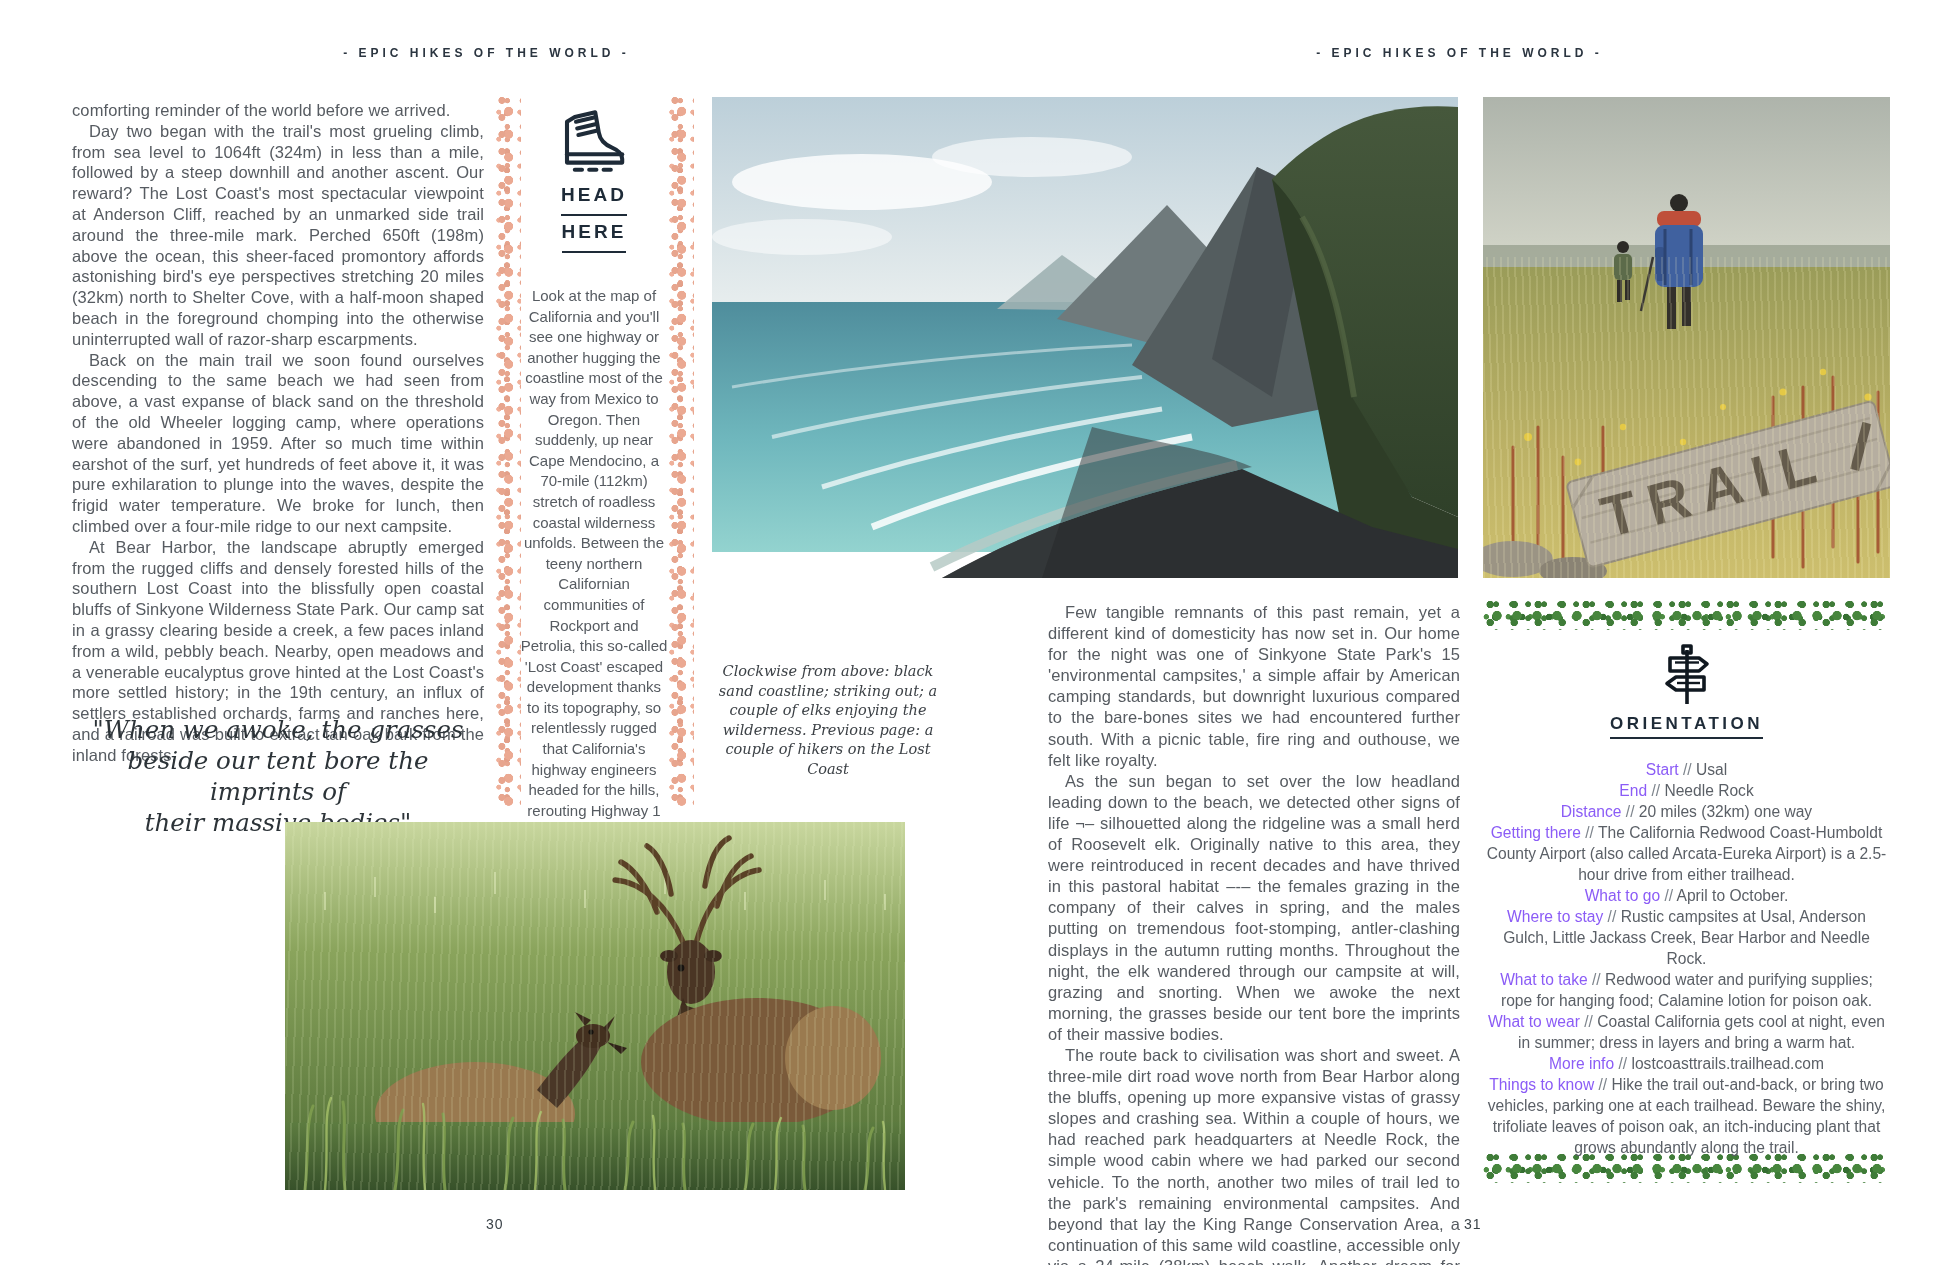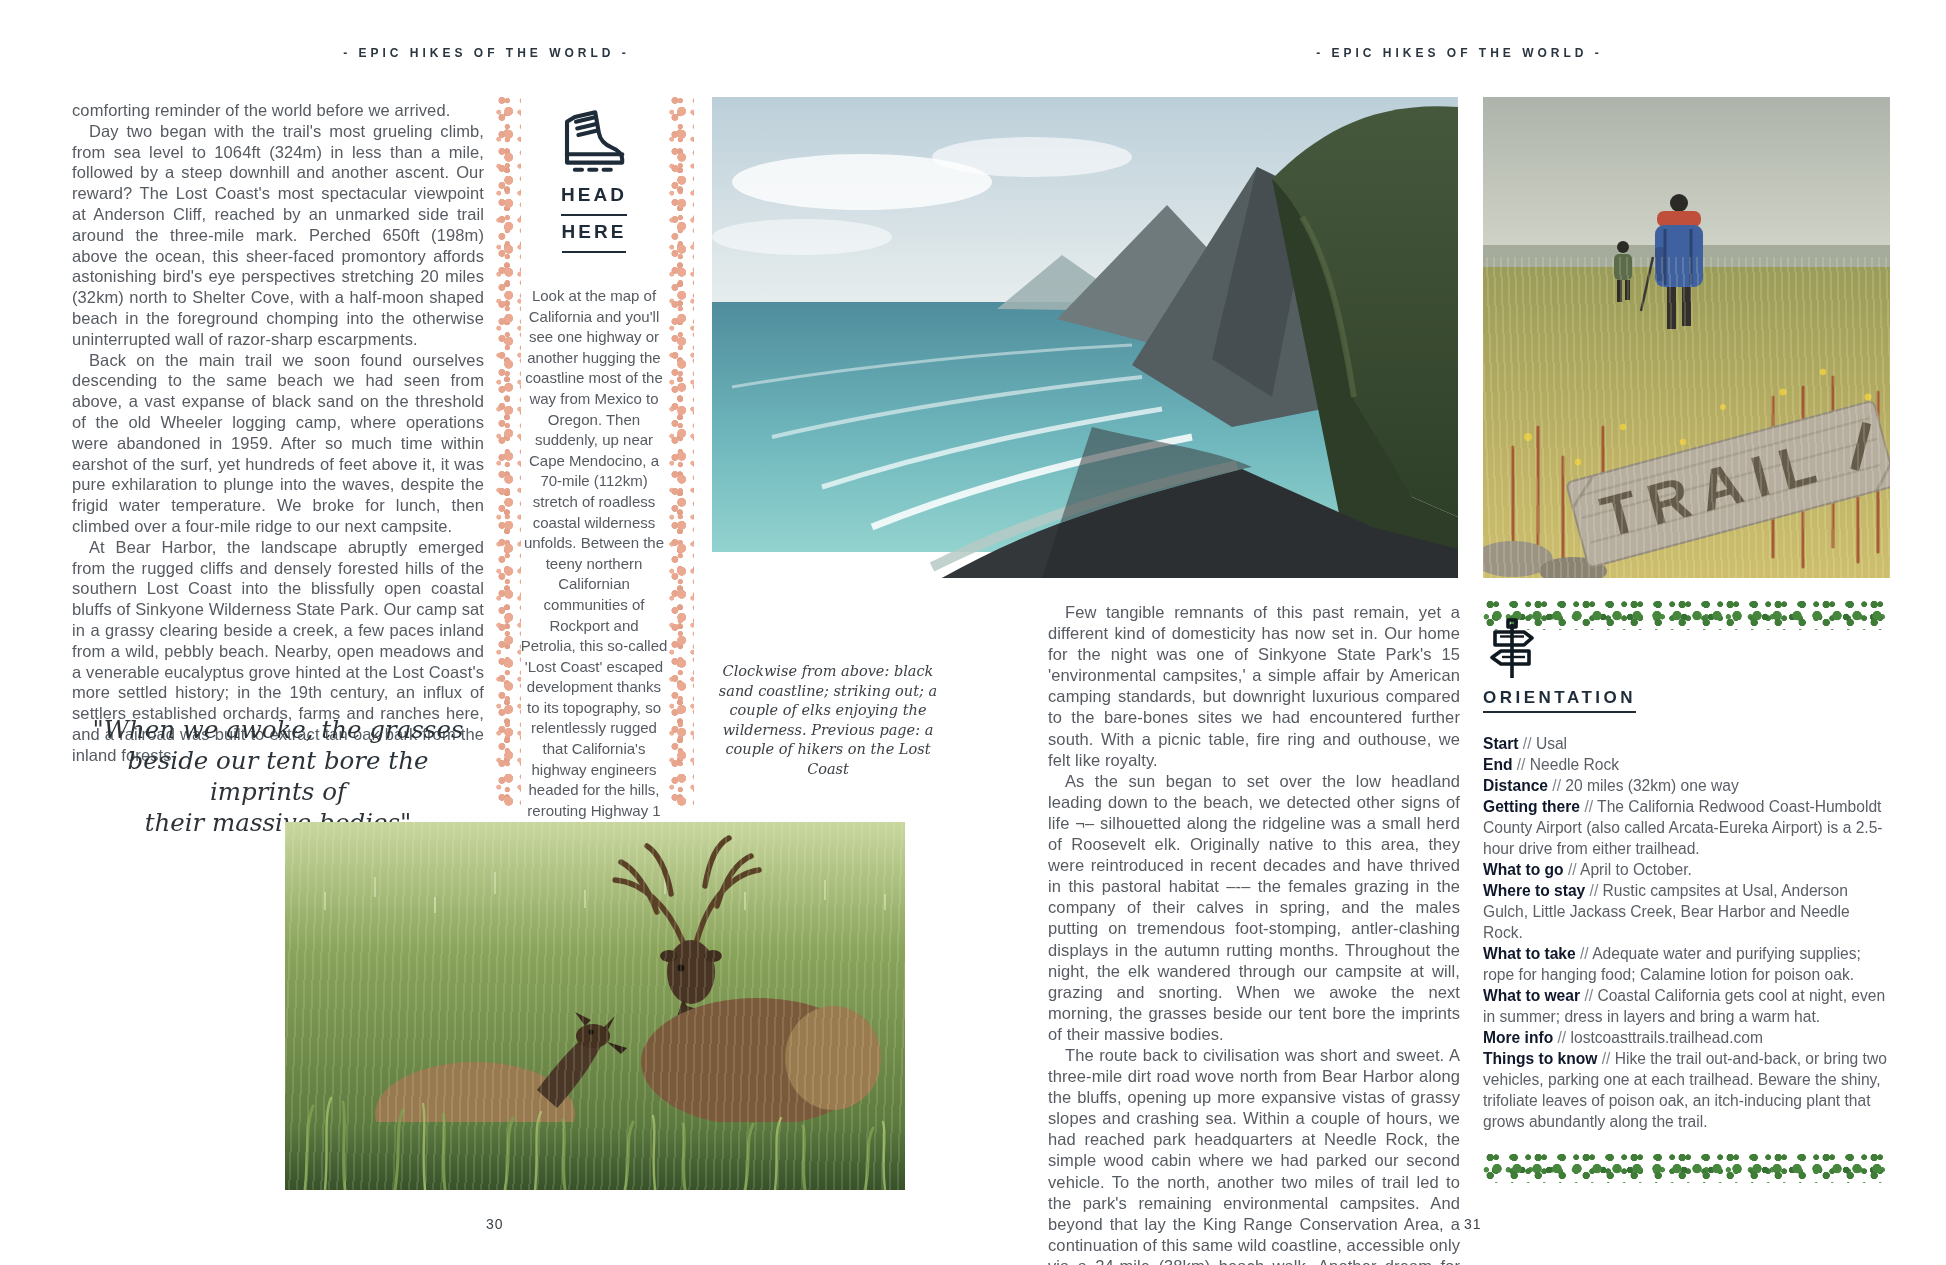--- a/index.html
+++ b/index.html
@@ -80,28 +80,28 @@
 
   
   .article-right {
     position:absolute; left:1048px; top:602px; width:412px;
     font-size:16.5px; line-height:21.1px; color:#565b61;
     text-align:justify; letter-spacing:.1px;
   }
   .article-right p:first-child { text-indent:17px; }
 
   
-  .orientation { position:absolute; left:1483px; top:618px; width:407px; }
+  .orientation { position:absolute; left:1483px; top:644px; width:407px; text-align:center; }
   .orientation .icon-wrap { height:64px; }
   .orient-title {
     display:inline-block; margin-top:6px; font-size:17px; font-weight:700;
     letter-spacing:3.5px; color:#1e2b38; border-bottom:2px solid #1e2b38; padding-bottom:3px;
   }
   .orient-list { margin-top:20px; font-size:15.6px; line-height:21px; color:#5a5f66; }
-  .orient-item b { color:#0f172a; font-weight:700; }
+  .orient-item b { color:#8b5cf6; font-weight:400; }
   .orient-item .sep { color:#7d848c; }
 
   
   .photo { position:absolute; overflow:hidden; }
   .photo svg { display:block; }
   .photo-coast { left:712px; top:97px; width:746px; height:481px; }
   .photo-hiker { left:1483px; top:97px; width:407px; height:481px; }
   .photo-elk   { left:285px; top:822px; width:620px; height:368px; }
   .grass-overlay {
     position:absolute; inset:0; pointer-events:none;
@@ -371,21 +371,21 @@
       </svg>
     </div>
     <div><span class="orient-title">ORIENTATION</span></div>
     <div class="orient-list">
         <div class="orient-item"><b>Start</b><span class="sep"> // </span><span>Usal</span></div>
         <div class="orient-item"><b>End</b><span class="sep"> // </span><span>Needle Rock</span></div>
         <div class="orient-item"><b>Distance</b><span class="sep"> // </span><span>20 miles (32km) one way</span></div>
         <div class="orient-item"><b>Getting there</b><span class="sep"> // </span><span>The California Redwood Coast-Humboldt County Airport (also called Arcata-Eureka Airport) is a 2.5-hour drive from either trailhead.</span></div>
         <div class="orient-item"><b>What to go</b><span class="sep"> // </span><span>April to October.</span></div>
         <div class="orient-item"><b>Where to stay</b><span class="sep"> // </span><span>Rustic campsites at Usal, Anderson Gulch, Little Jackass Creek, Bear Harbor and Needle Rock.</span></div>
-        <div class="orient-item"><b>What to take</b><span class="sep"> // </span><span>Adequate water and purifying supplies; rope for hanging food; Calamine lotion for poison oak.</span></div>
+        <div class="orient-item"><b>What to take</b><span class="sep"> // </span><span>Redwood water and purifying supplies; rope for hanging food; Calamine lotion for poison oak.</span></div>
         <div class="orient-item"><b>What to wear</b><span class="sep"> // </span><span>Coastal California gets cool at night, even in summer; dress in layers and bring a warm hat.</span></div>
         <div class="orient-item"><b>More info</b><span class="sep"> // </span><span>lostcoasttrails.trailhead.com</span></div>
         <div class="orient-item"><b>Things to know</b><span class="sep"> // </span><span>Hike the trail out-and-back, or bring two vehicles, parking one at each trailhead. Beware the shiny, trifoliate leaves of poison oak, an itch-inducing plant that grows abundantly along the trail.</span></div>
       </div>
   </div>
 
   <div class="page-number right">31</div>
 
 </div>
 

